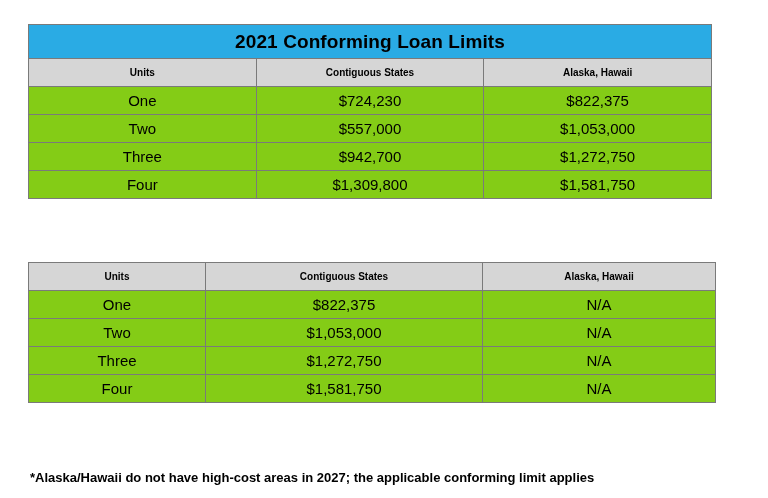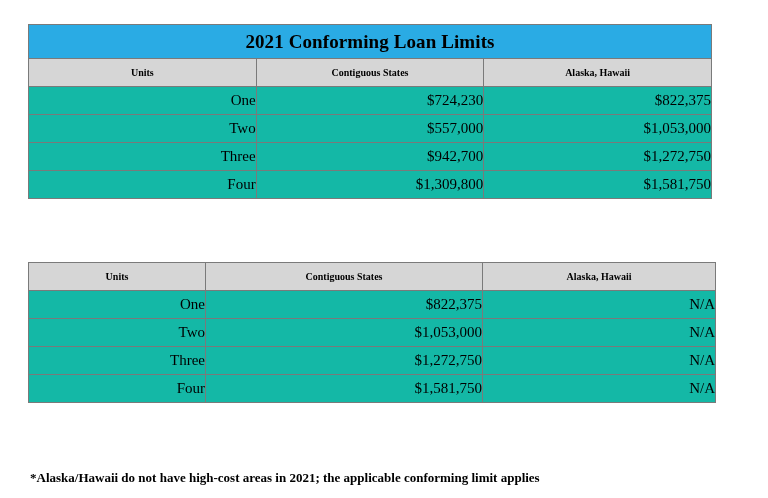--- a/index.html
+++ b/index.html
@@ -13,21 +13,20 @@
     font-family: "Liberation Sans", sans-serif;
     color: #000000;
     overflow: hidden;
   }
   .page {
     position: relative;
     width: 768px;
     height: 498px;
     box-sizing: border-box;
     padding: 0;
-    font-family: Liberation Serif, serif;
   }
   .table-block {
     position: absolute;
     left: 28px;
     width: 684px;
   }
   #block-conforming { top: 24px; }
   #block-highcost { top: 262px; }
 
   table.limits {
@@ -53,24 +52,24 @@
   .header-cell {
     background: #d6d6d6;
     color: #000000;
     font-weight: bold;
     font-size: 10px;
     text-align: center;
     height: 27px;
     line-height: 27px;
   }
   .data-cell {
-    background: #14b8a6;
+    background: #84cc16;
     color: #000000;
     font-size: 15px;
-    text-align: right;
+    text-align: center;
     height: 27px;
     line-height: 27px;
   }
   .col-units { width: 176px; }
   .col-contig { width: 276px; }
   .col-ak { width: 232px; }
 
   .footnote {
     position: absolute;
     left: 30px;
@@ -146,15 +145,15 @@
         </tr>
         <tr>
           <td class="data-cell">Four</td>
           <td class="data-cell">$1,581,750</td>
           <td class="data-cell">N/A</td>
         </tr>
       </tbody>
     </table>
   </div>
 
-  <div class="footnote">*Alaska/Hawaii do not have high-cost areas in 2021; the applicable conforming limit applies</div>
+  <div class="footnote">*Alaska/Hawaii do not have high-cost areas in 2027; the applicable conforming limit applies</div>
 
 </div>
 
 </body></html>

